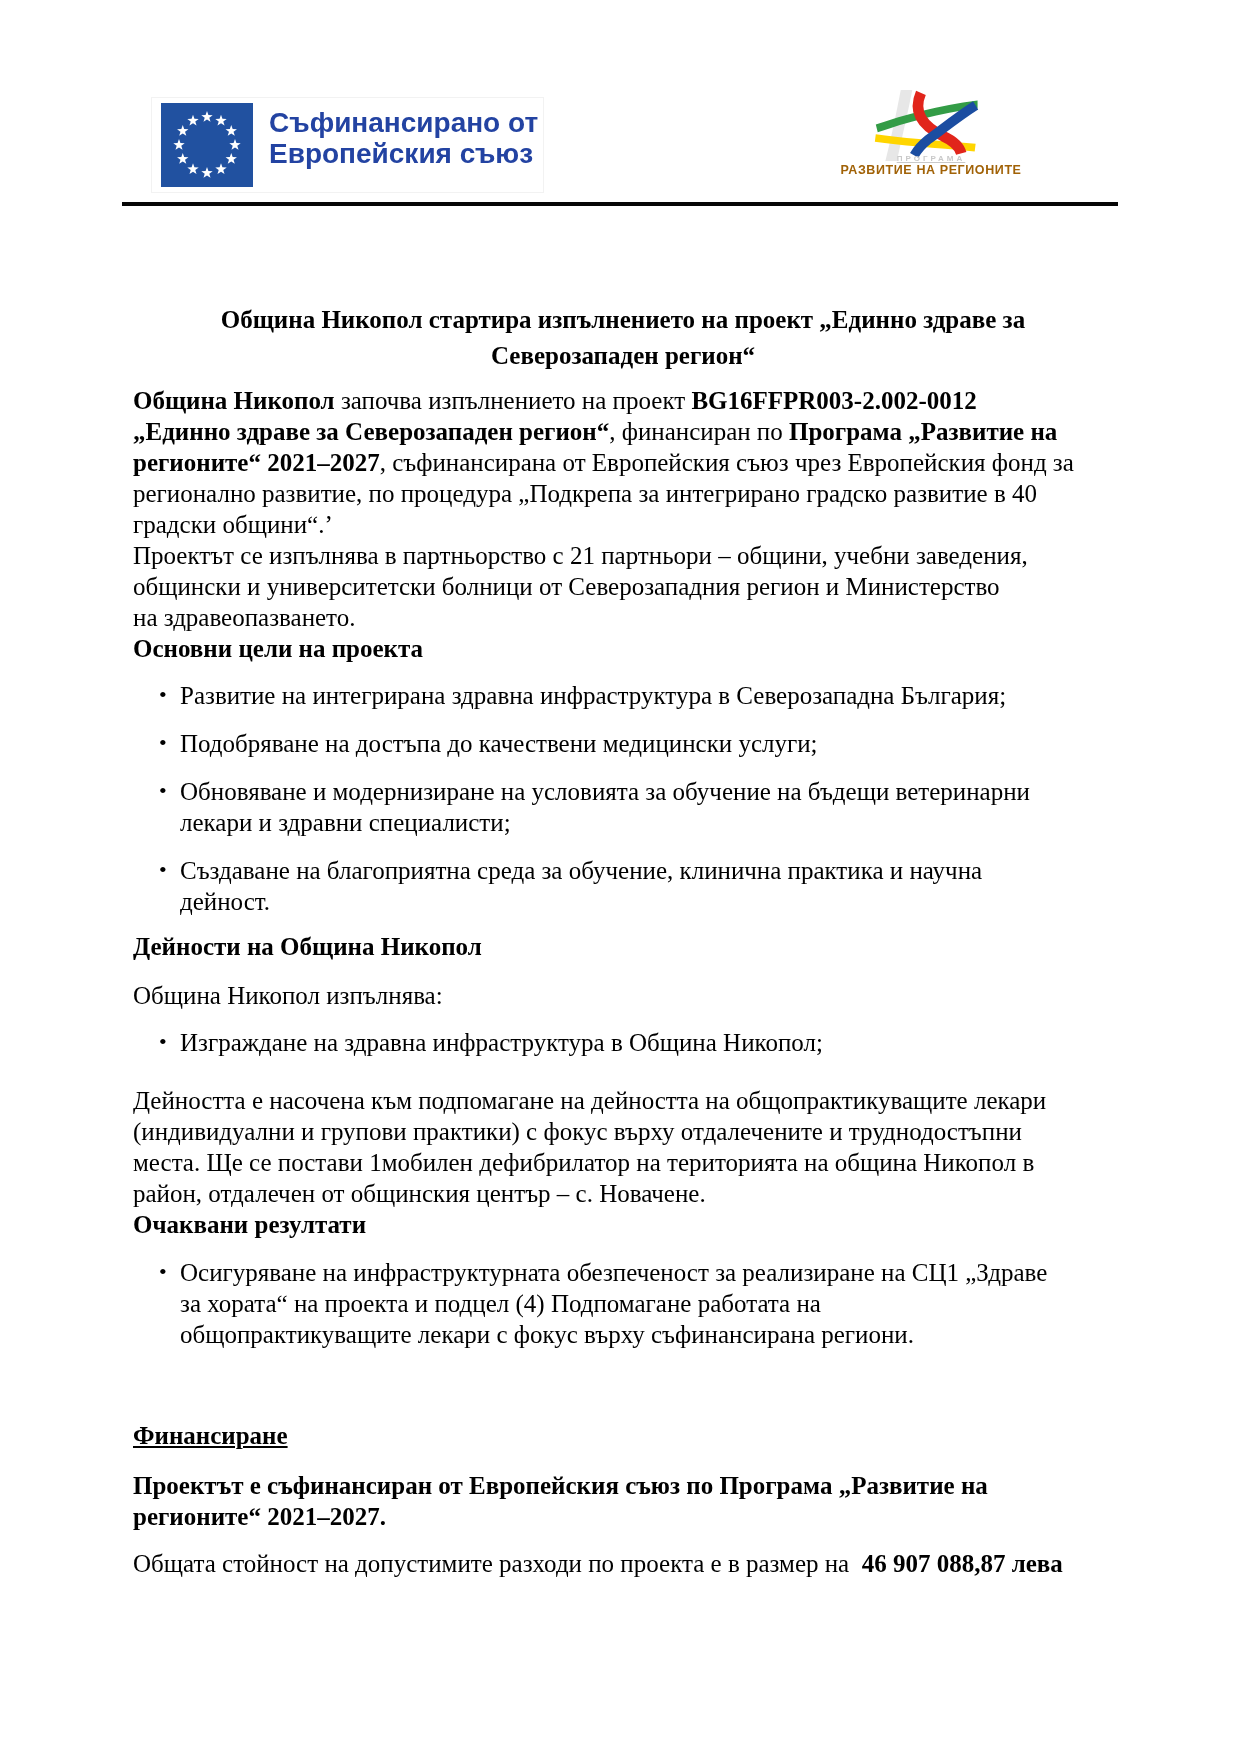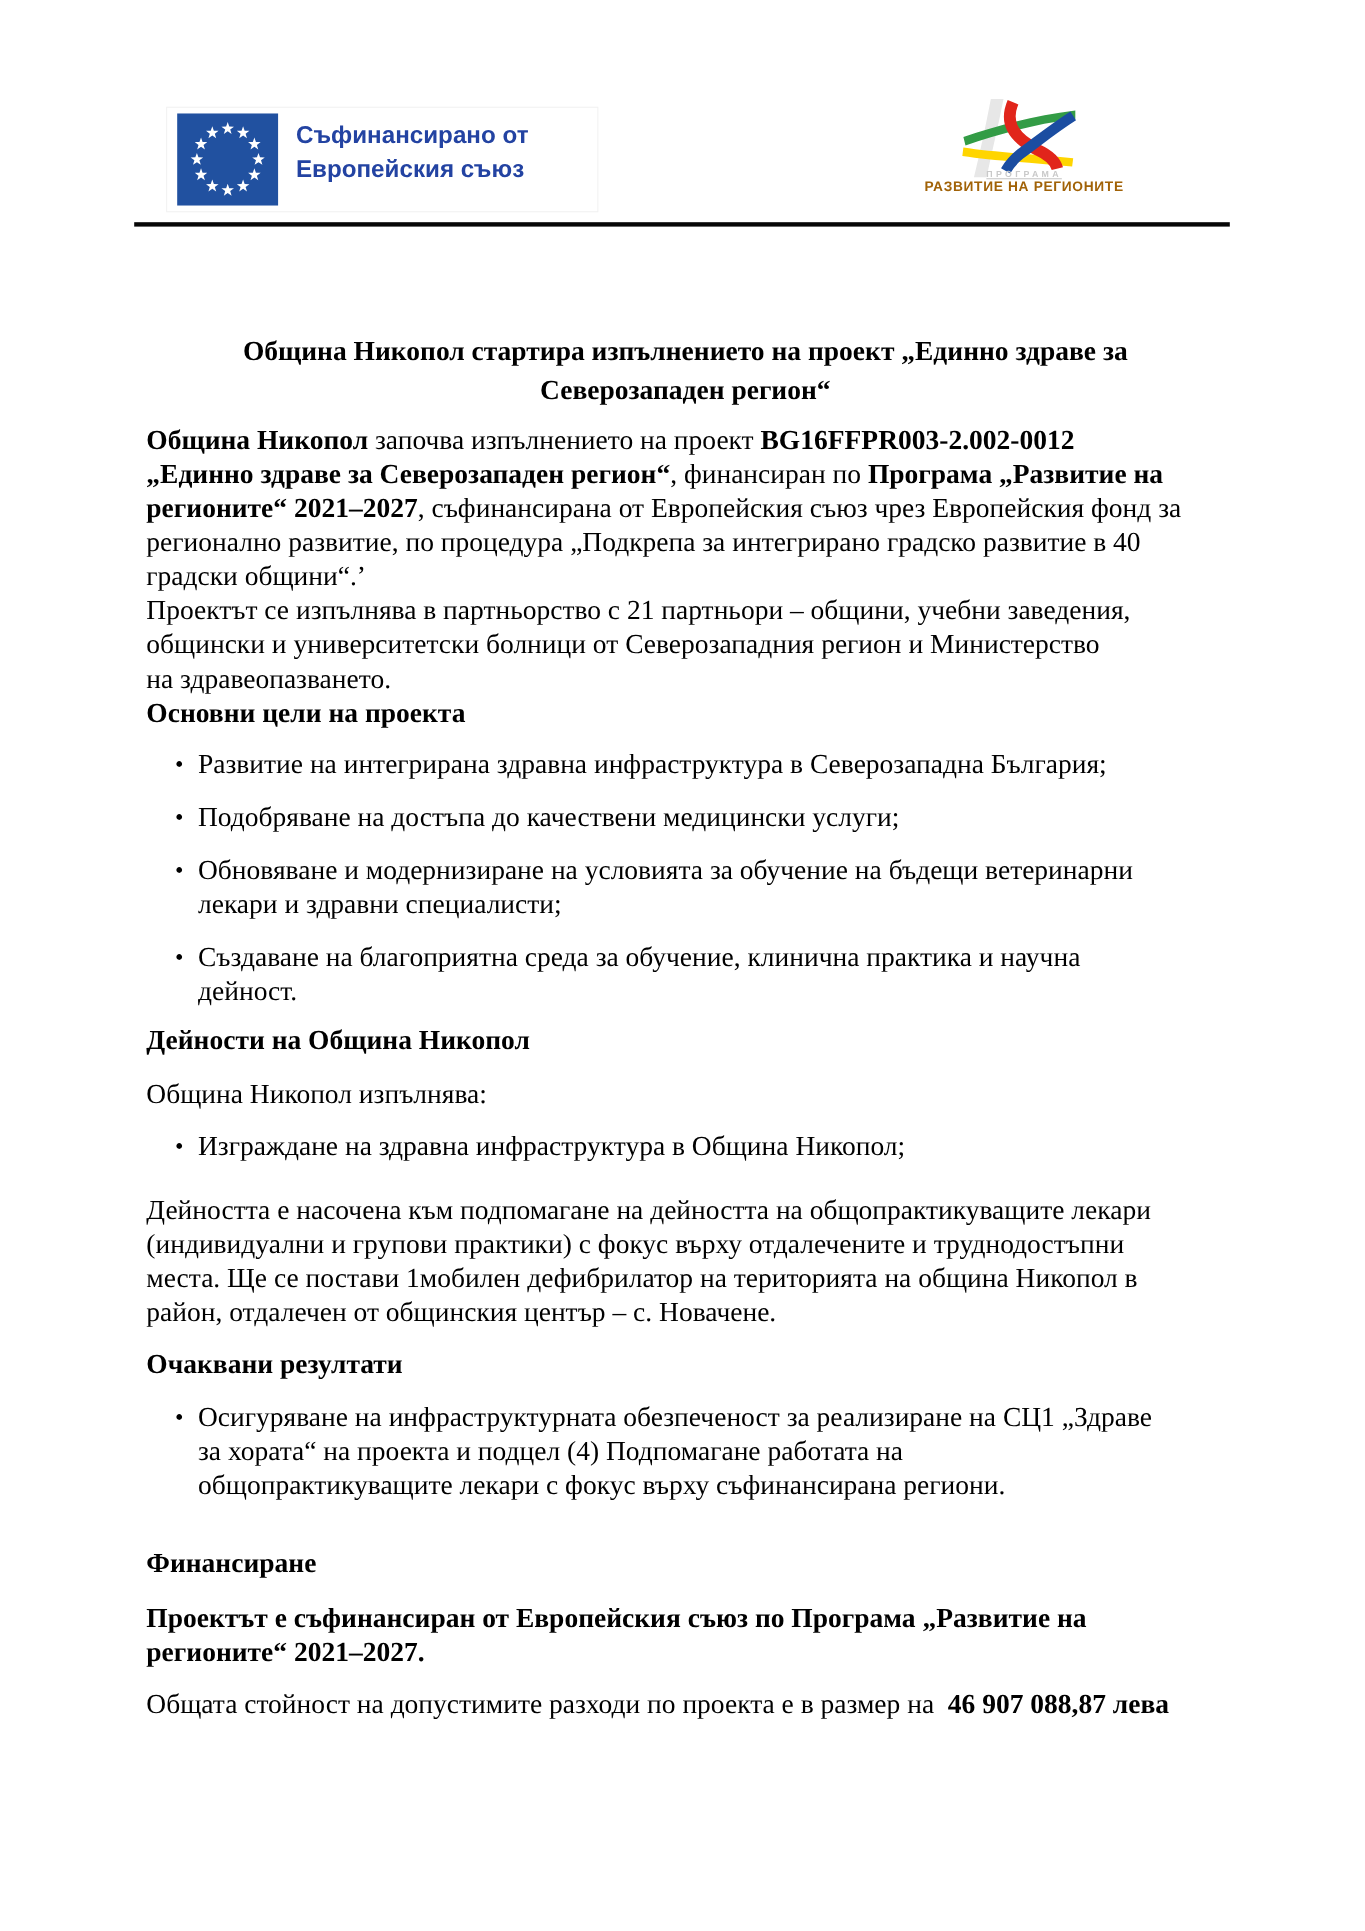--- a/index.html
+++ b/index.html
@@ -14,21 +14,21 @@
   }
   
   .eu-card{
     position:absolute;left:151px;top:97px;width:393px;height:96px;
     background:#fff;border:1px solid #f2f2f2;box-sizing:border-box;
   }
   .eu-flag{position:absolute;left:9px;top:5px;width:92px;height:84px;}
   .eu-text{
     position:absolute;left:117px;top:9px;width:270px;
     font-family:"Liberation Sans", sans-serif;
-    font-weight:bold;font-size:22px;line-height:31px;
+    font-weight:bold;font-size:28px;line-height:31px;
     color:#2343a2;letter-spacing:0px;
   }
   .prg-logo{position:absolute;left:826px;top:88px;width:210px;height:95px;text-align:center;}
   .prg-ribbons{position:absolute;left:28px;top:2px;width:130px;height:72px;}
   .prg-top{
     position:absolute;left:0;top:66px;width:210px;
     font-family:"Liberation Sans", sans-serif;
     font-size:8px;letter-spacing:3px;color:#c9c9c9;font-weight:bold;text-decoration:underline;
   }
   .prg-bottom{
@@ -143,32 +143,32 @@
           <span class="doc-bullet">•</span>
           <div class="doc-line"><span>Изграждане на здравна инфраструктура в Община Никопол;</span></div>
         </div>
       </div>
       <div class="blk-paragraph" style="margin-top: 27px;">
         <div class="doc-line"><span>Дейността е насочена към подпомагане на дейността на общопрактикуващите лекари</span></div>
         <div class="doc-line"><span>(индивидуални и групови практики) с фокус върху отдалечените и труднодостъпни</span></div>
         <div class="doc-line"><span>места. Ще се постави 1мобилен дефибрилатор на територията на община Никопол в</span></div>
         <div class="doc-line"><span>район, отдалечен от общинския център – с. Новачене.</span></div>
       </div>
-      <div class="blk-heading" style="margin-top: 16px; font-family: Liberation Serif, serif;">
+      <div class="blk-heading" style=" font-family: Liberation Serif, serif;">
         <div class="doc-line"><span class="b">Очаквани резултати</span></div>
       </div>
       <div class="doc-list" style="margin-top: 17px;">
         <div class="doc-li">
           <span class="doc-bullet">•</span>
           <div class="doc-line"><span>Осигуряване на инфраструктурната обезпеченост за реализиране на СЦ1 „Здраве</span></div>
           <div class="doc-line"><span>за хората“ на проекта и подцел (4) Подпомагане работата на</span></div>
           <div class="doc-line"><span>общопрактикуващите лекари с фокус върху съфинансирана региони.</span></div>
         </div>
       </div>
-      <div class="blk-heading" style="margin-top: 40px;">
+      <div class="blk-heading" style="margin-top: 70px; text-decoration: underline;">
         <div class="doc-line"><span class="b">Финансиране</span></div>
       </div>
       <div class="blk-paragraph" style="margin-top: 19px;">
         <div class="doc-line"><span class="b">Проектът е съфинансиран от Европейския съюз по Програма „Развитие на</span></div>
         <div class="doc-line"><span class="b">регионите“ 2021–2027.</span></div>
       </div>
       <div class="blk-paragraph" style="margin-top: 16px;">
         <div class="doc-line"><span>Общата стойност на допустимите разходи по проекта е в размер на </span><span class="b"> 46 907 088,87 лева</span></div>
       </div>
     </div>

